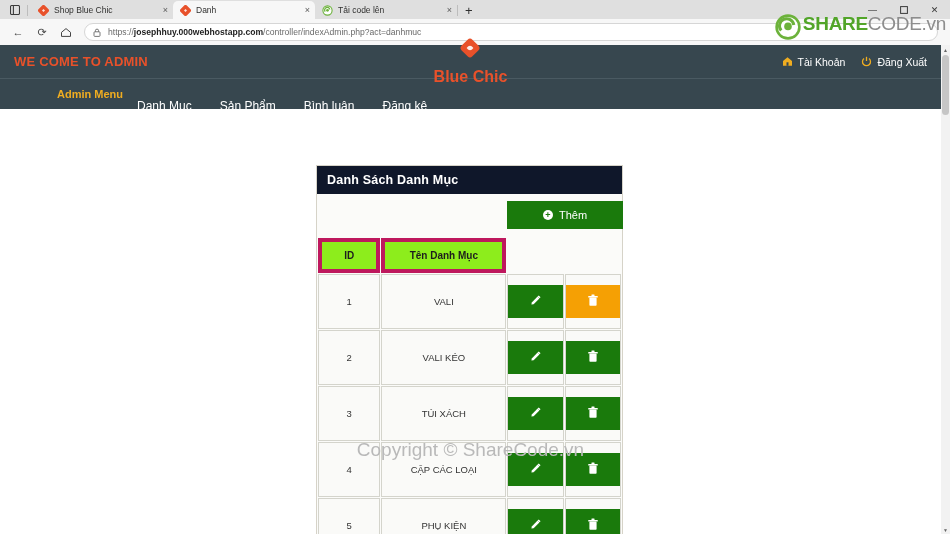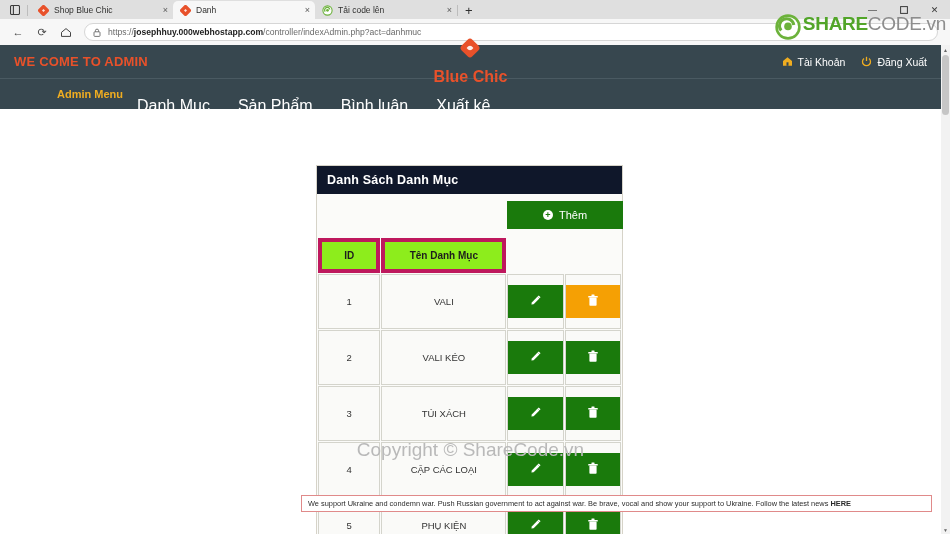--- a/index.html
+++ b/index.html
@@ -96,21 +96,21 @@
     margin-left: auto; display: flex; align-items: center; gap: 16px; z-index: 2;
   }
   .top-link { display: flex; align-items: center; gap: 5px; color: #ffffff; font-size: 10.5px; }
   .ico-y { color: #f0ad20; display: flex; align-items: center; }
 
   .admin-nav {
     height: 31px; background: #37474f; border-top: 1px solid #4a5a62;
     display: flex; align-items: center; padding-left: 57px; gap: 0;
   }
   .admin-menu-label { color: #f0ad20; font-weight: bold; font-size: 11px; }
-  .nav-item { color: #ffffff; font-size: 16px; padding: 0 14px; margin-top: 24px; }
+  .nav-item { color: #ffffff; font-size: 12px; padding: 0 14px; margin-top: 24px; }
 
   .content { background: #ffffff; height: 404px; position: relative; }
 
   
   .panel {
     position: absolute; left: 316px; top: 56px; width: 307px;
     border: 1px solid #d6d3c8; background: #fbfbf9;
   }
   .panel-head {
     background: #0f172a; color: #ffffff; font-size: 12.5px; font-weight: bold;
@@ -299,21 +299,21 @@
           <span>Đăng Xuất</span>
         </div>
       </div>
     </div>
 
     <div class="admin-nav">
       <div class="admin-menu-label">Admin Menu</div>
       <div class="nav-item">Danh Mục</div>
       <div class="nav-item">Sản Phẩm</div>
       <div class="nav-item">Bình luận</div>
-      <div class="nav-item">Xuất kê</div>
+      <div class="nav-item">Đăng kê</div>
     </div>
 
     <div class="content">
 
       <div class="panel">
         <div class="panel-head">Danh Sách Danh Mục</div>
         <div class="panel-body">
 
           <div class="toolbar-row">
             <div class="btn-them">
@@ -443,21 +443,20 @@
                 </td>
               </tr>
 
             </tbody>
           </table>
         </div>
       </div>
 
       <div class="copyright">Copyright © ShareCode.vn</div>
 
-      <div class="ukraine"><span>We support Ukraine and condemn war. Push Russian government to act against war. Be brave, vocal and show your support to Ukraine. Follow the latest news </span><b>HERE</b></div>
     </div>
   </div>
 
   <div class="scrollbar">
     <div class="scroll-arrow" style="top:0">▲</div>
     <div class="scroll-thumb" style="top:10px"></div>
     <div class="scroll-arrow" style="bottom:0">▼</div>
   </div>
 </div>
 

